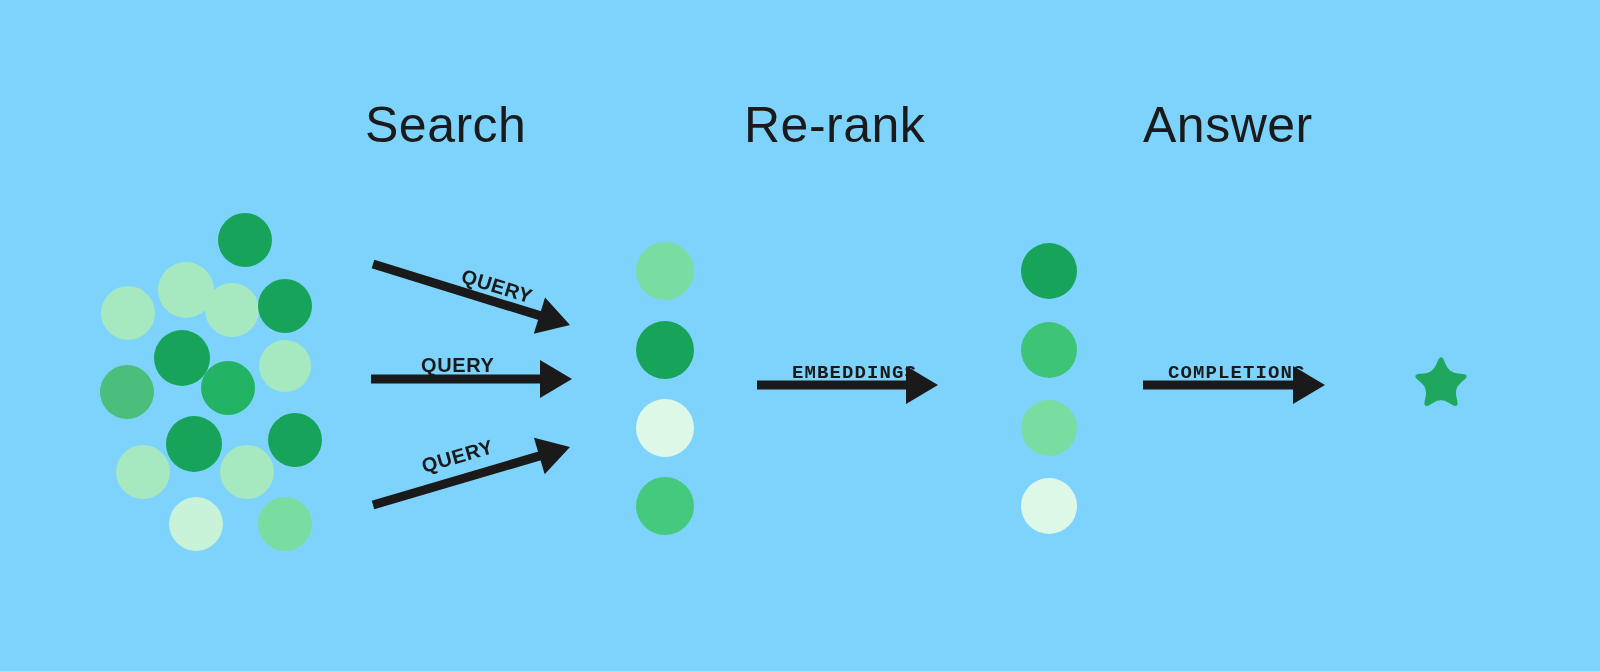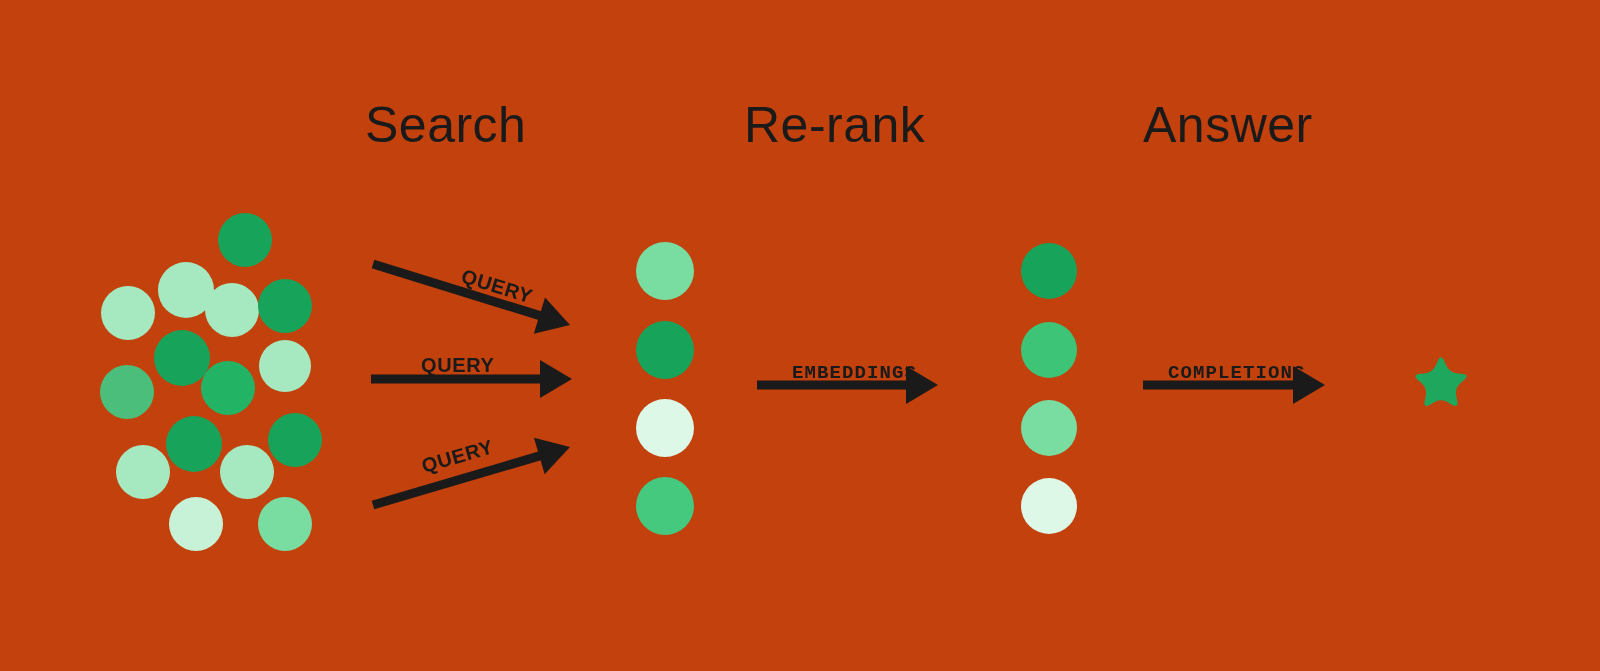--- a/index.html
+++ b/index.html
@@ -9,21 +9,21 @@
     background: #ffffff;
   }
   body {
     font-family: "Liberation Sans", sans-serif;
     -webkit-font-smoothing: antialiased;
   }
   #stage {
     position: relative;
     width: 1600px;
     height: 671px;
-    background: #c2410c;
+    background: #7dd3fc;
     overflow: hidden;
   }
   #stage > svg {
     position: absolute;
     top: 0;
     left: 0;
     width: 1600px;
     height: 671px;
     display: block;
   }

